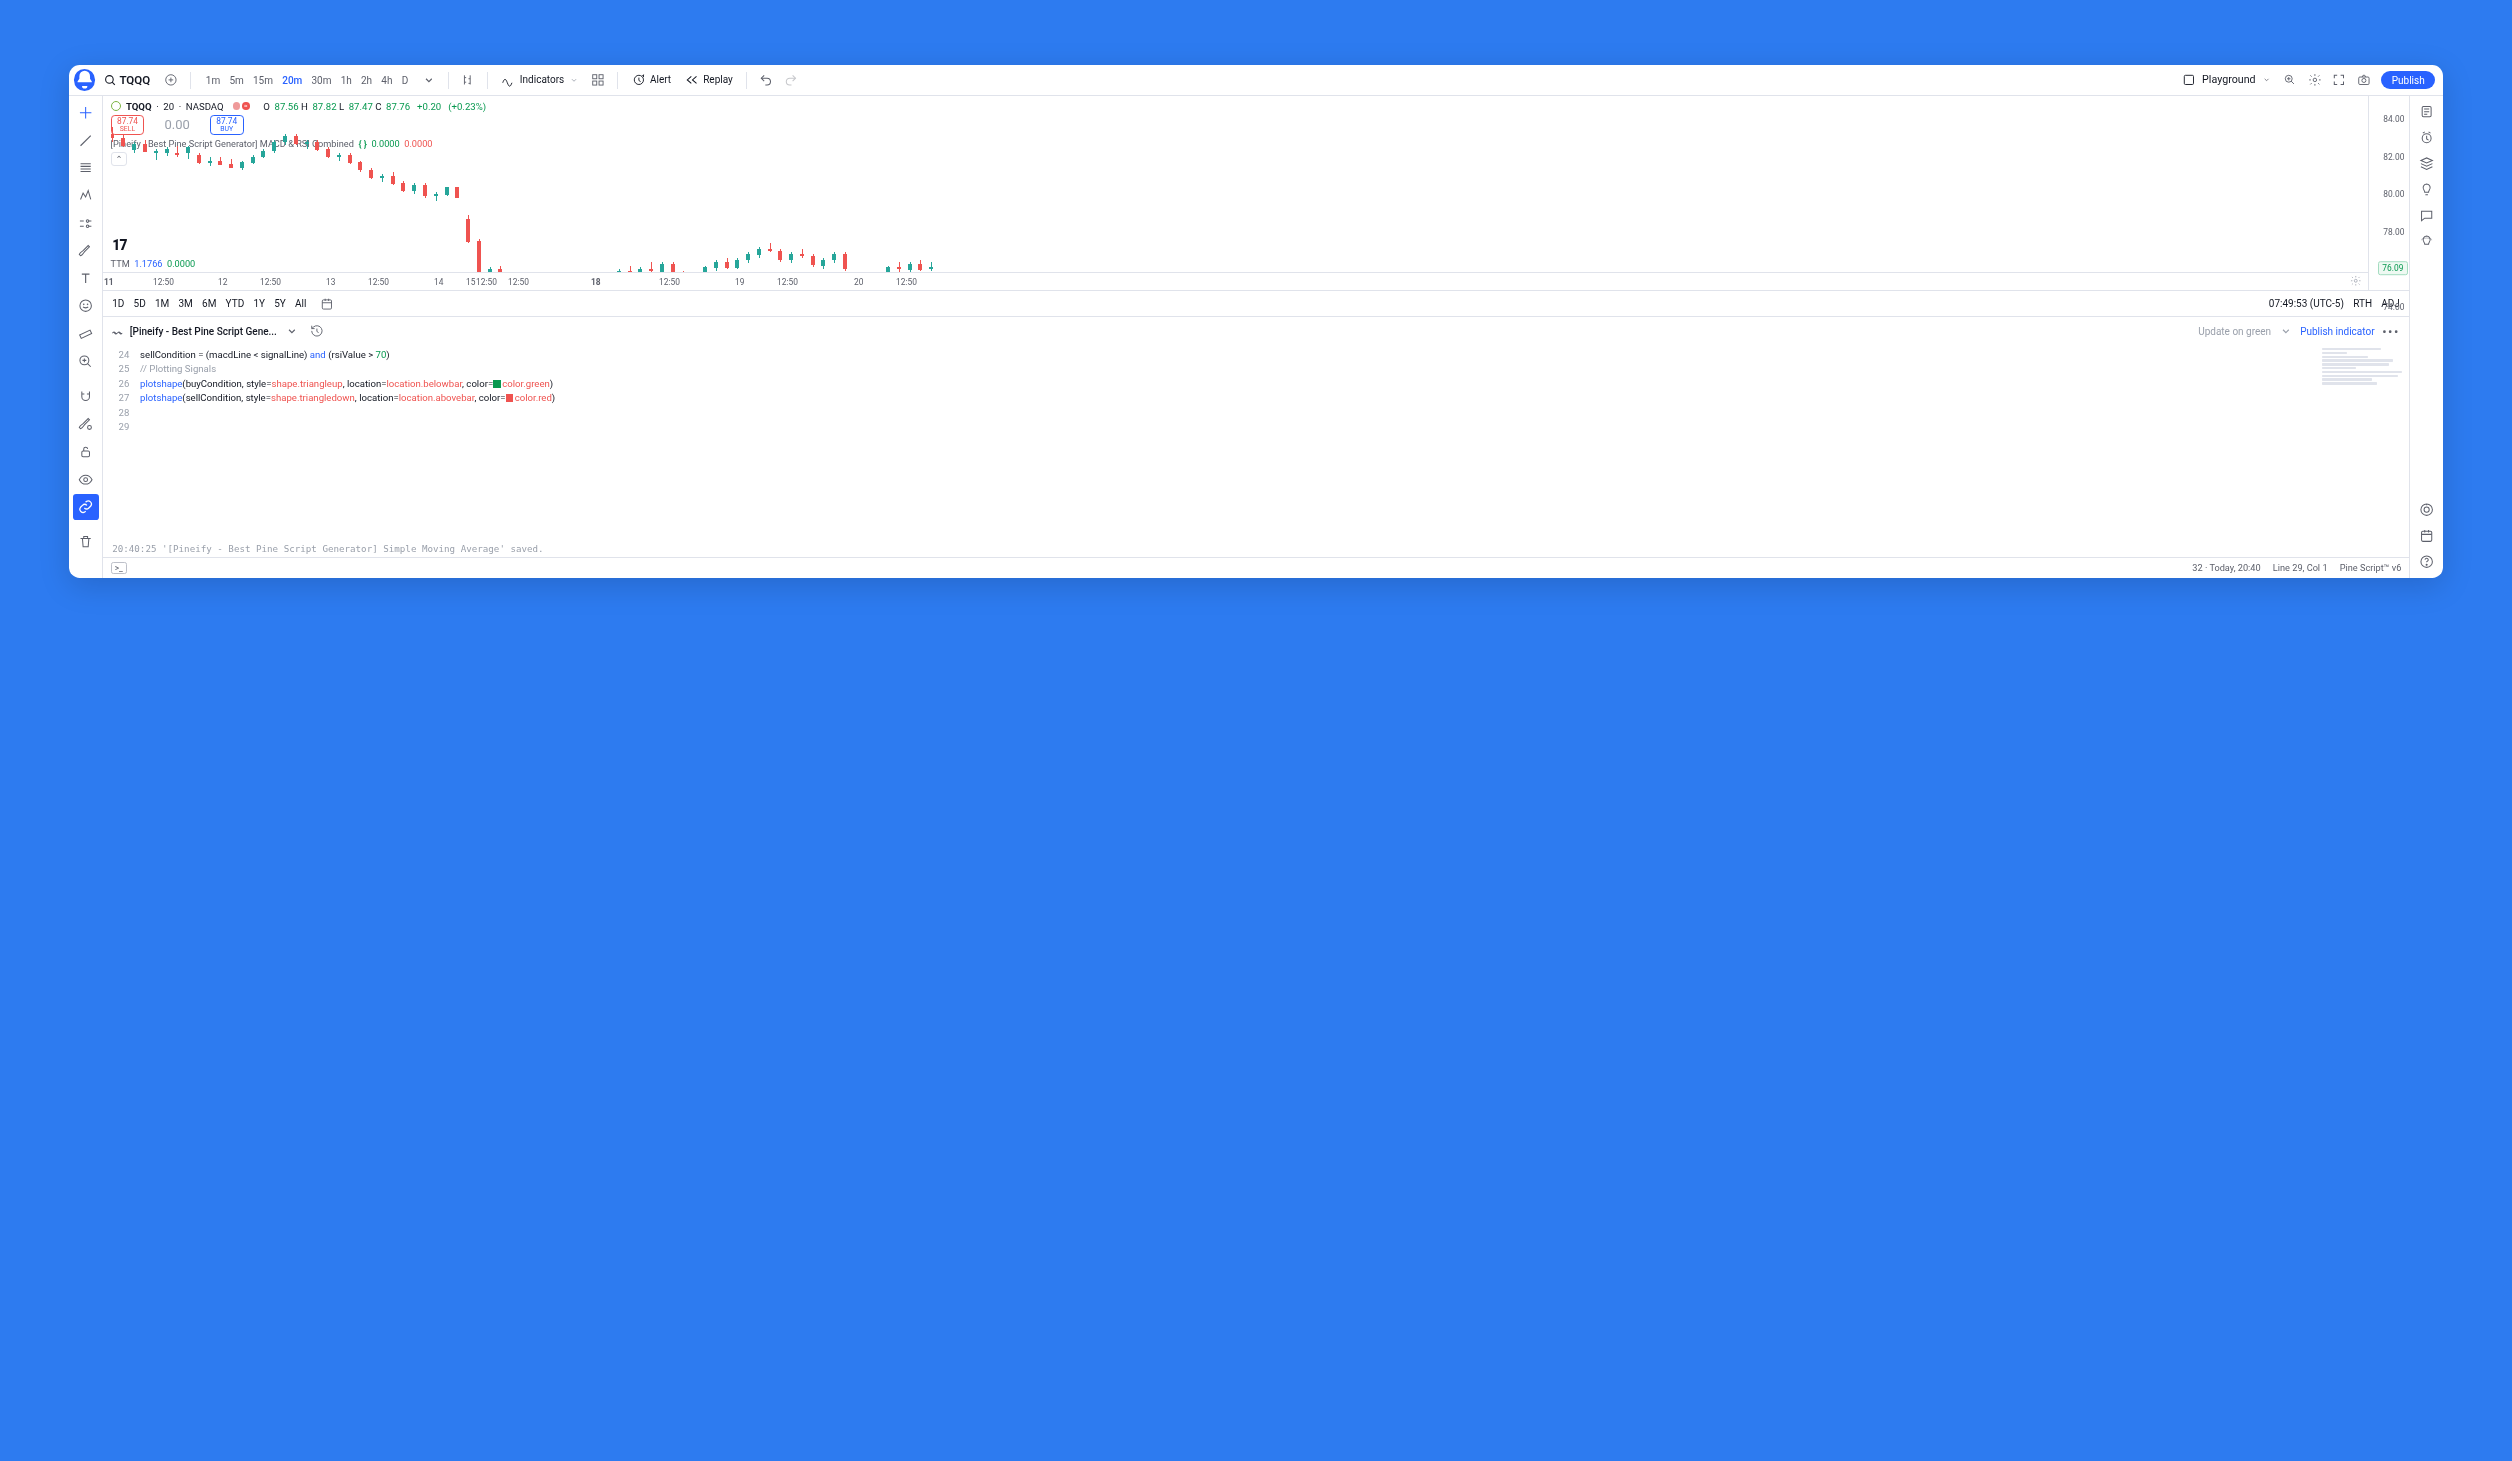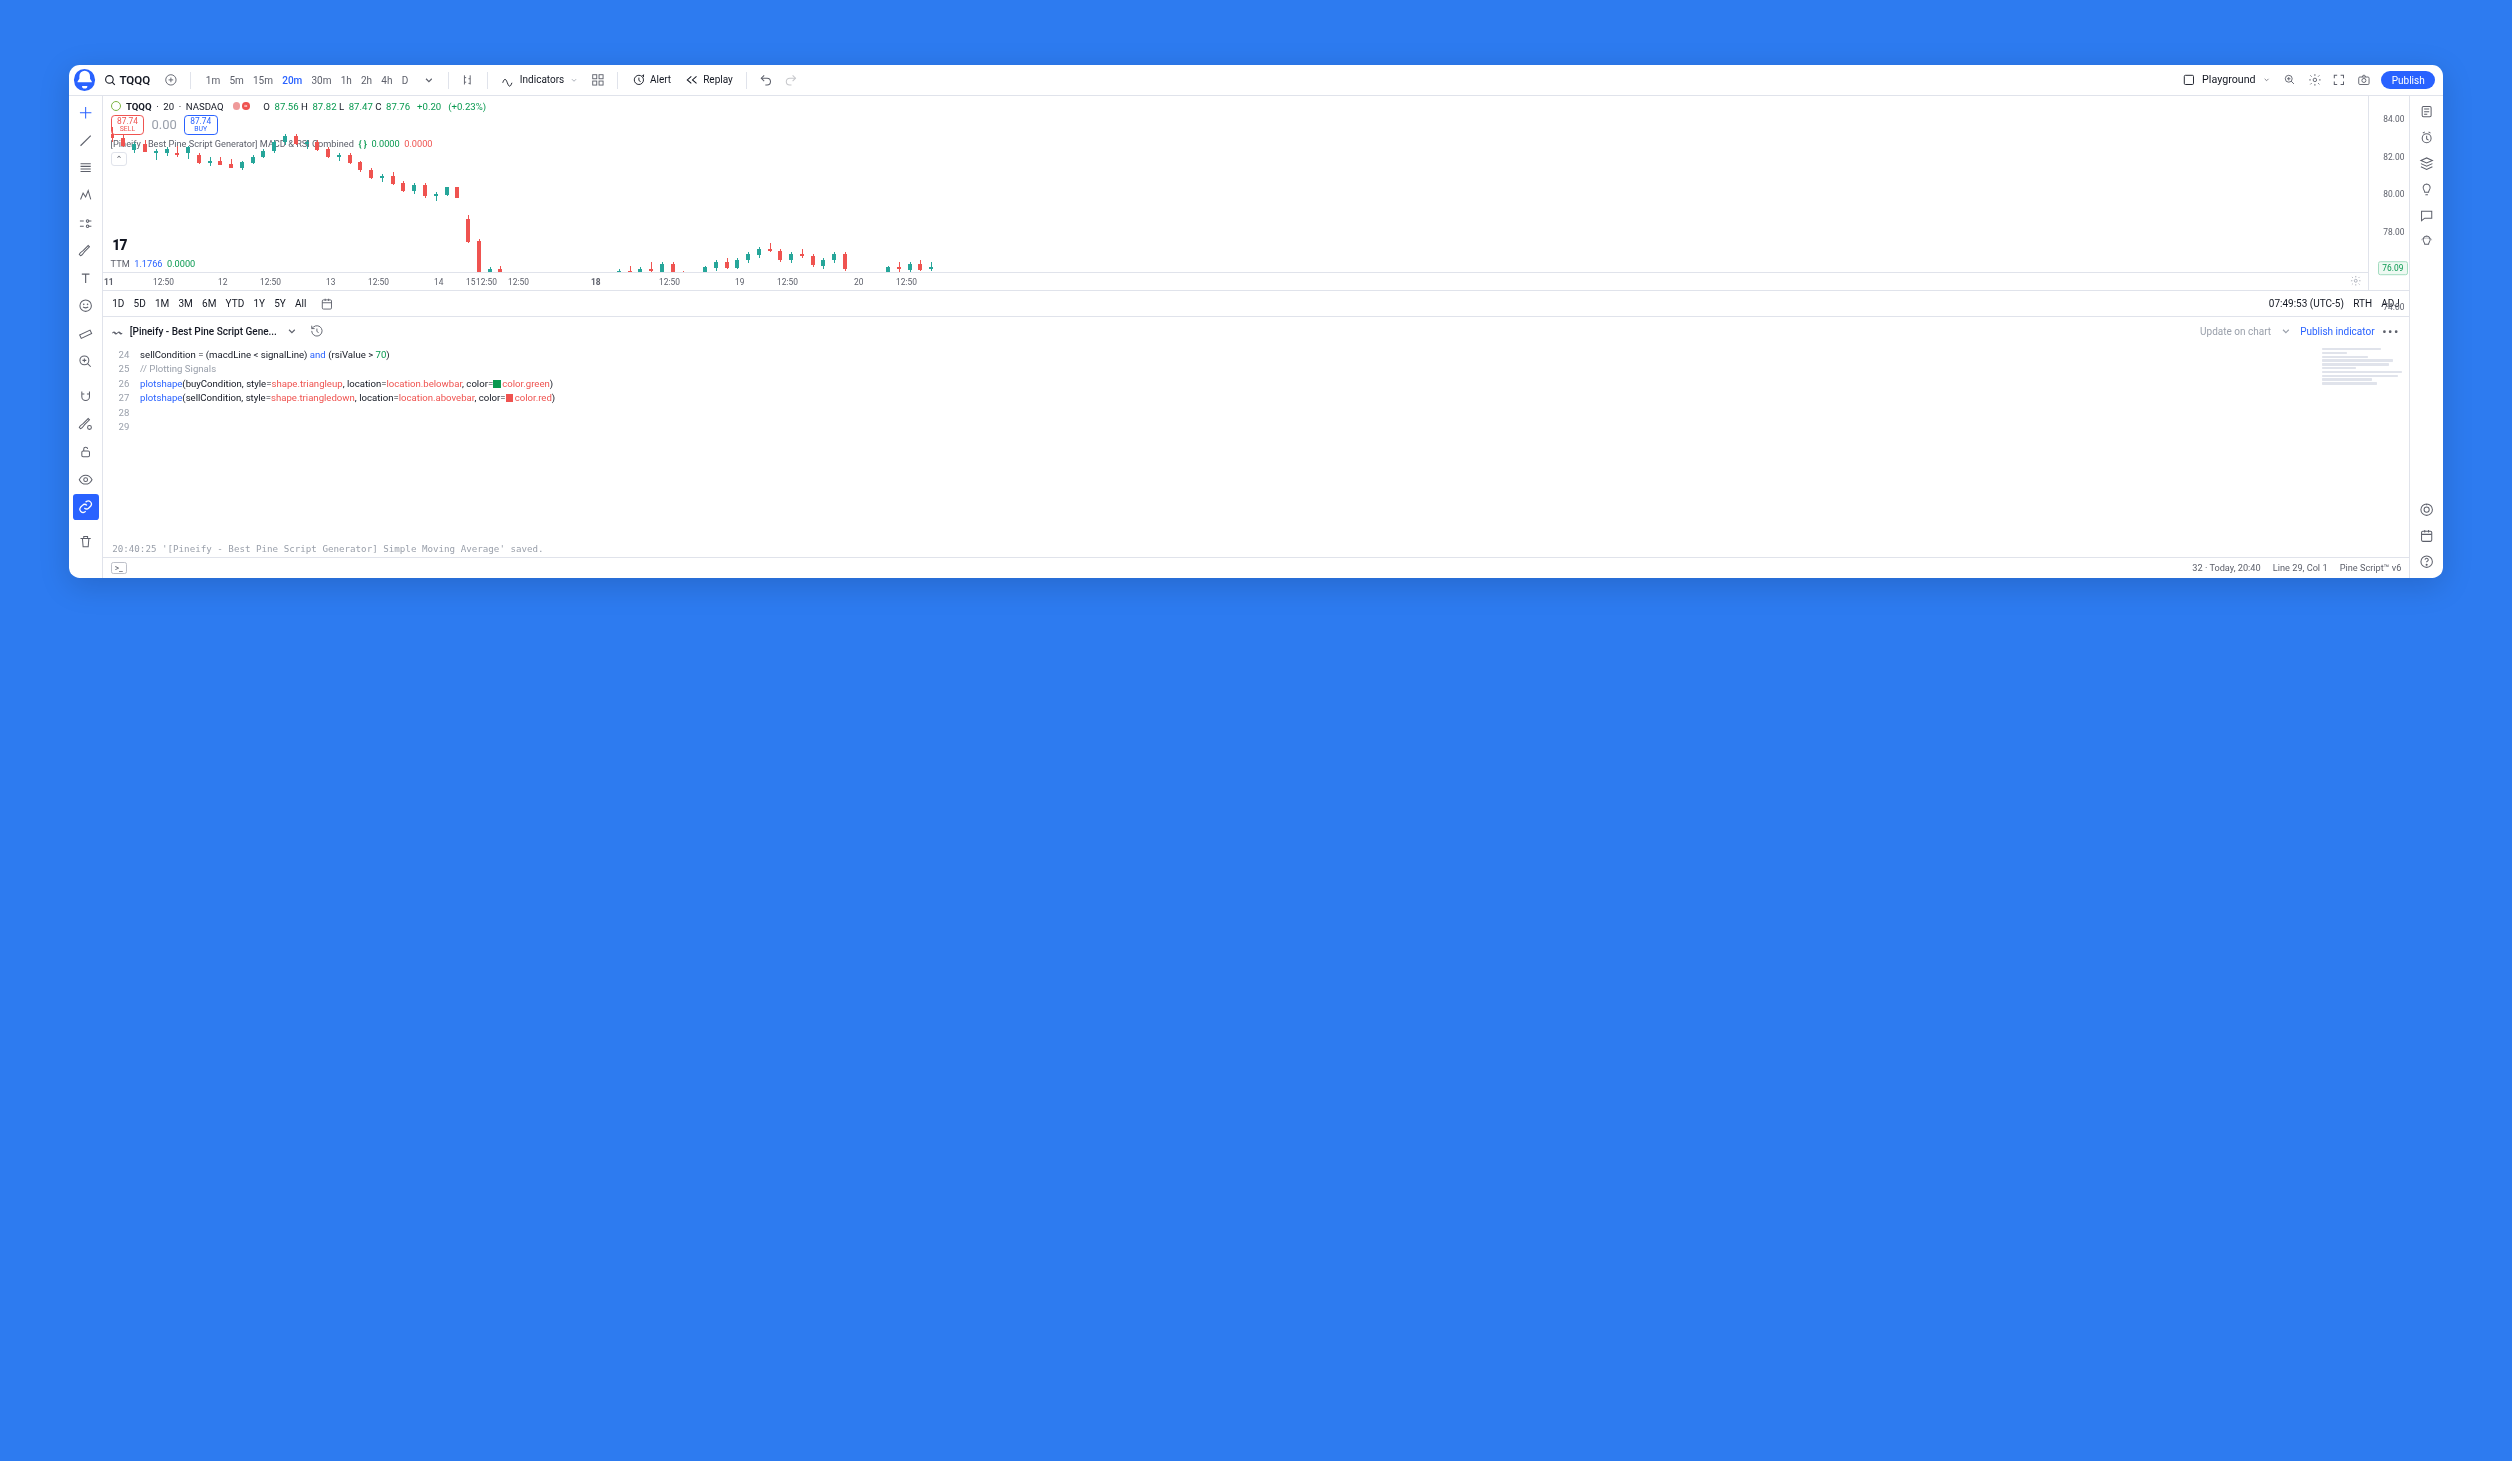--- a/index.html
+++ b/index.html
@@ -121,21 +121,21 @@
   }
   .chart-legend {
     position:absolute; top:4.6px; left:7.6px; font-size:9.6px; color:#131722;
     display:flex; flex-direction:column; gap:3.1px;
   }
   .chart-legend .row1 { display:flex; align-items:center; gap:4.6px; }
   .sym-dot { width:10.7px; height:10.7px; border:1.1px solid #7db544; border-radius:50%; display:inline-block; }
   .ohlc span { margin-left:4.6px; }
   .ohlc .o,.ohlc .h,.ohlc .l { color:#089950; }
   .ohlc .c { color:#089950; }
-  .pills { display:flex; gap:7px;align-items:flex-end; }
+  .pills { display:flex; gap:20px;align-items:flex-end; }
   .pill-sell { border:0.8px solid #ef5350; color:#ef5350; border-radius:3.8px; padding:1.5px 5.4px; font-size:8.4px; text-align:center; line-height:1;}
   .pill-buy {  border:0.8px solid #2962ff; color:#2962ff; border-radius:3.8px; padding:1.5px 5.4px; font-size:8.4px; text-align:center; line-height:1;}
   .ind-row { font-size:9.2px; color:#5d606b; display:flex; align-items:center; gap:4.6px;}
   .ind-row .v1 { color:#089950; }
   .ind-row .v2 { color:#ef5350; }
   .ind-braces { color:#089950; font-weight:600; }
 
   .chevbox { border:0.8px solid #e0e3eb; border-radius:3.1px; padding:0.8px 3.8px; font-size:8.4px; color:#5d606b; cursor:pointer; width:fit-content;}
   .tv-logo { position:absolute; bottom:37px; left:9.2px; font-weight:900; color:#131722; font-size:13.8px; letter-spacing:-0.8px;}
   .ttm-row { position:absolute; bottom:21.4px; left:7.6px; font-size:9.2px; color:#5d606b;}
@@ -830,21 +830,21 @@
             </svg>
           </span>
         <span class="icon-btn" style="width:18.4px">
             <svg viewBox="0 0 24 24" fill="none" stroke="#5d606b" stroke-width="1.6">
               <path d="M3 12a9 9 0 1 0 3-6.7L3 8"></path>
               <path d="M3 3v5h5"></path>
               <path d="M12 8v5l3 2"></path>
             </svg>
           </span>
         <div class="sp"></div>
-        <span class="update">Update on chart</span>
+        <span class="update">Update on green</span>
         <span class="icon-btn" style="width:13.8px">
             <svg viewBox="0 0 24 24" fill="none" stroke="#9aa0ab" stroke-width="2">
               <path d="m7 10 5 5 5-5"></path>
             </svg>
           </span>
         <span class="pubind">Publish indicator</span>
         <span class="dots">•••</span>
       </div>
 
       <div class="editor-body">

